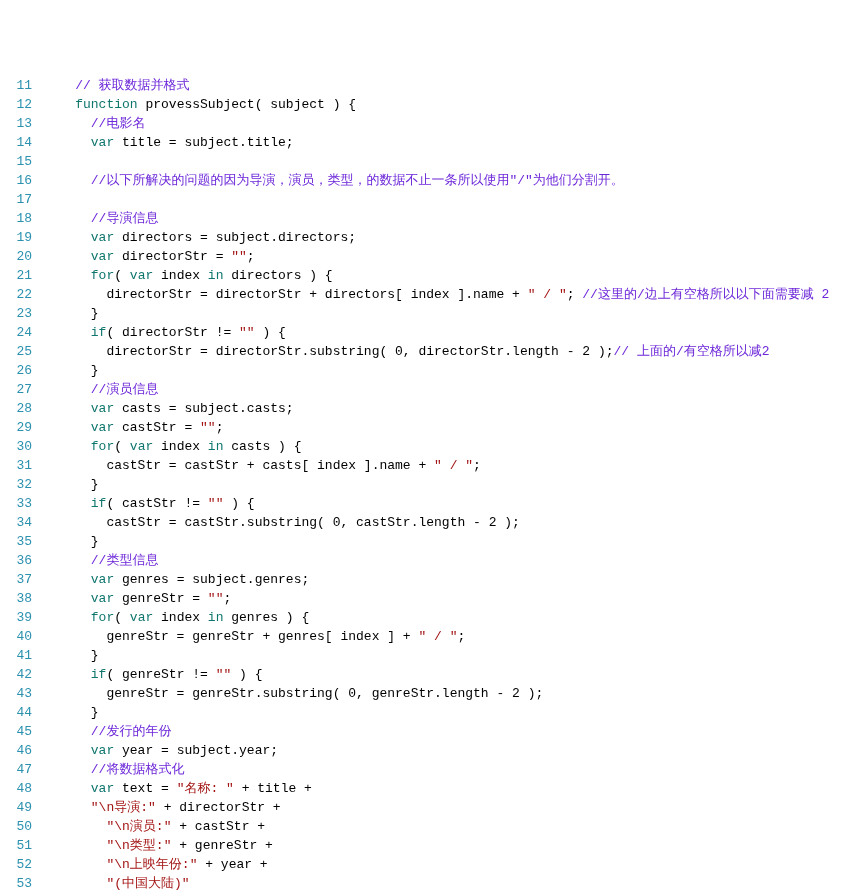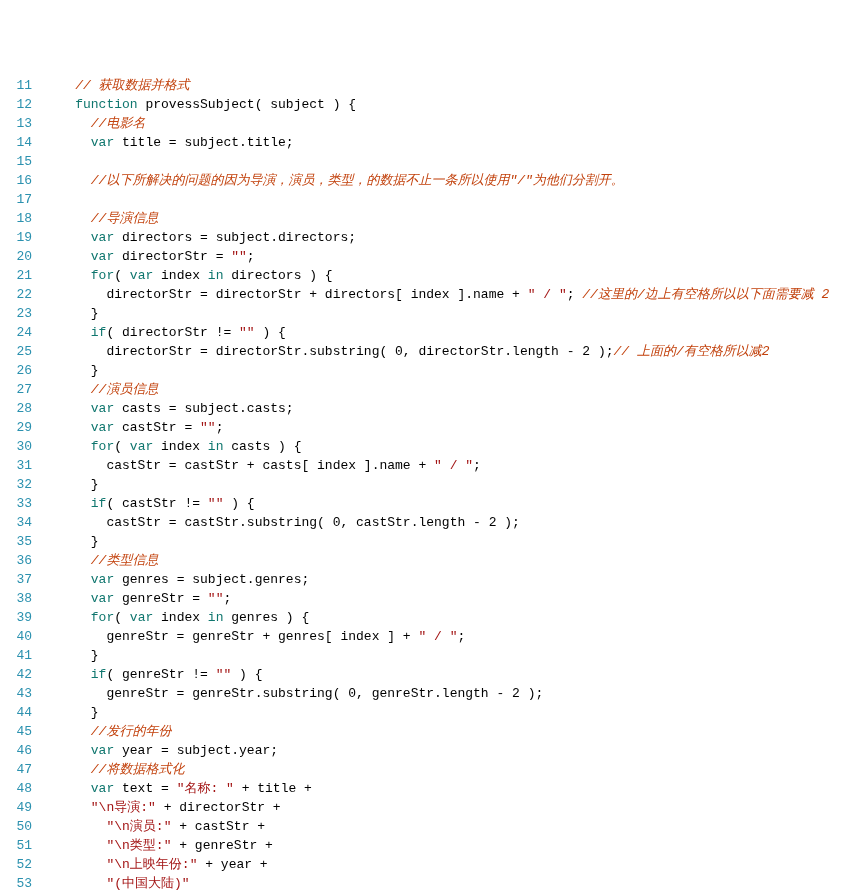--- a/index.html
+++ b/index.html
@@ -19,21 +19,21 @@
     color: #2b91af;
     text-align: right;
     padding: 0 12px 16px 8px;
     user-select: none;
     min-width: 24px;
   }
   .code {
     color: #000000;
   }
   .line { height: 19px; }
-  .c  { color: #c2410c; font-style: italic; }   
+  .c  { color: #6d28d9; }   
   .k  { color: #0f766e; }   
   .s  { color: #a31515; }   
   .n  { color: #000000; }   
 </style>
 </head>
 <body>
 
 
 
 <div class="editor">

